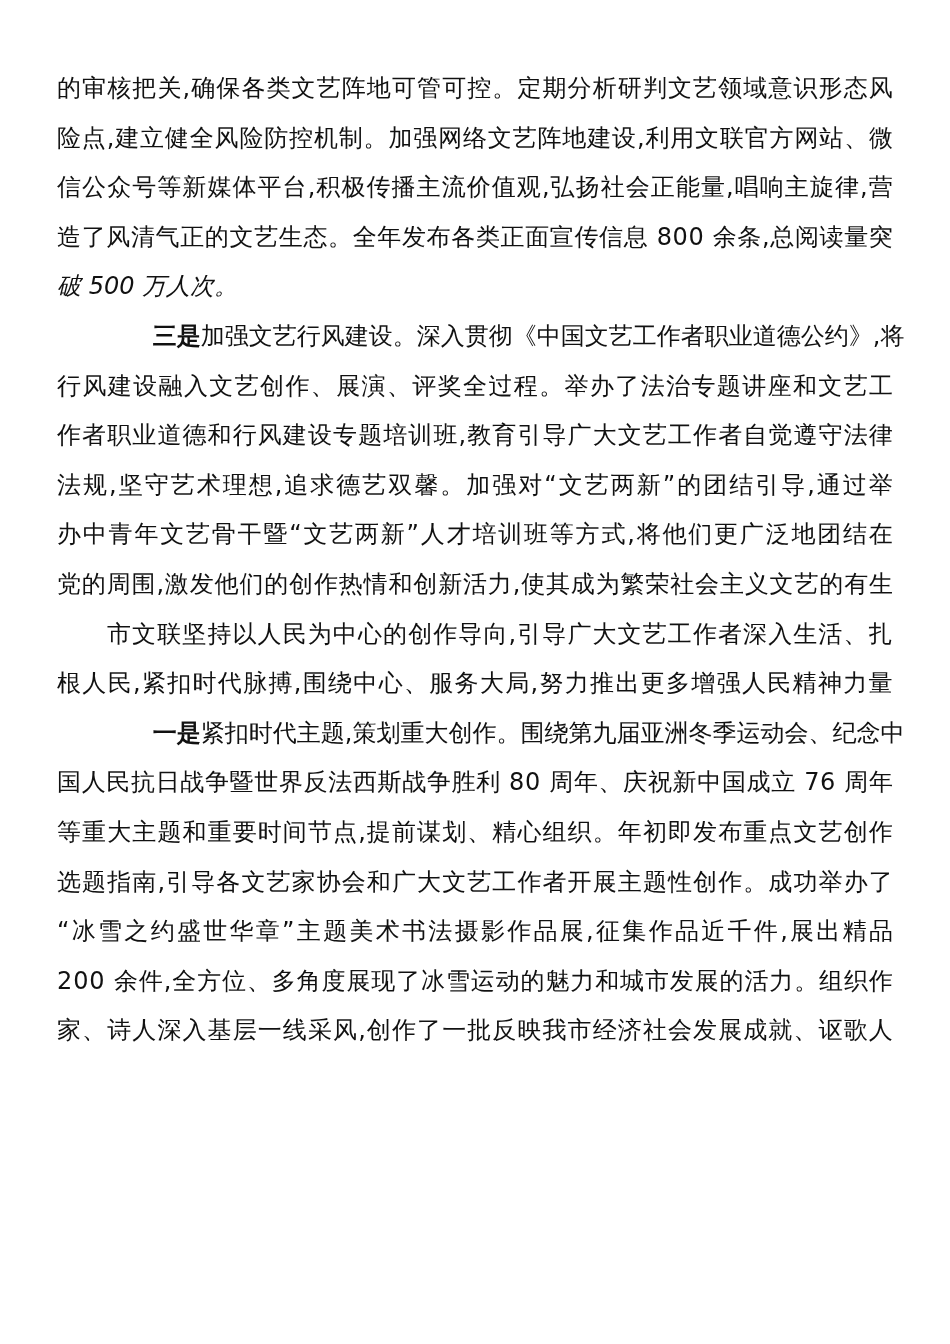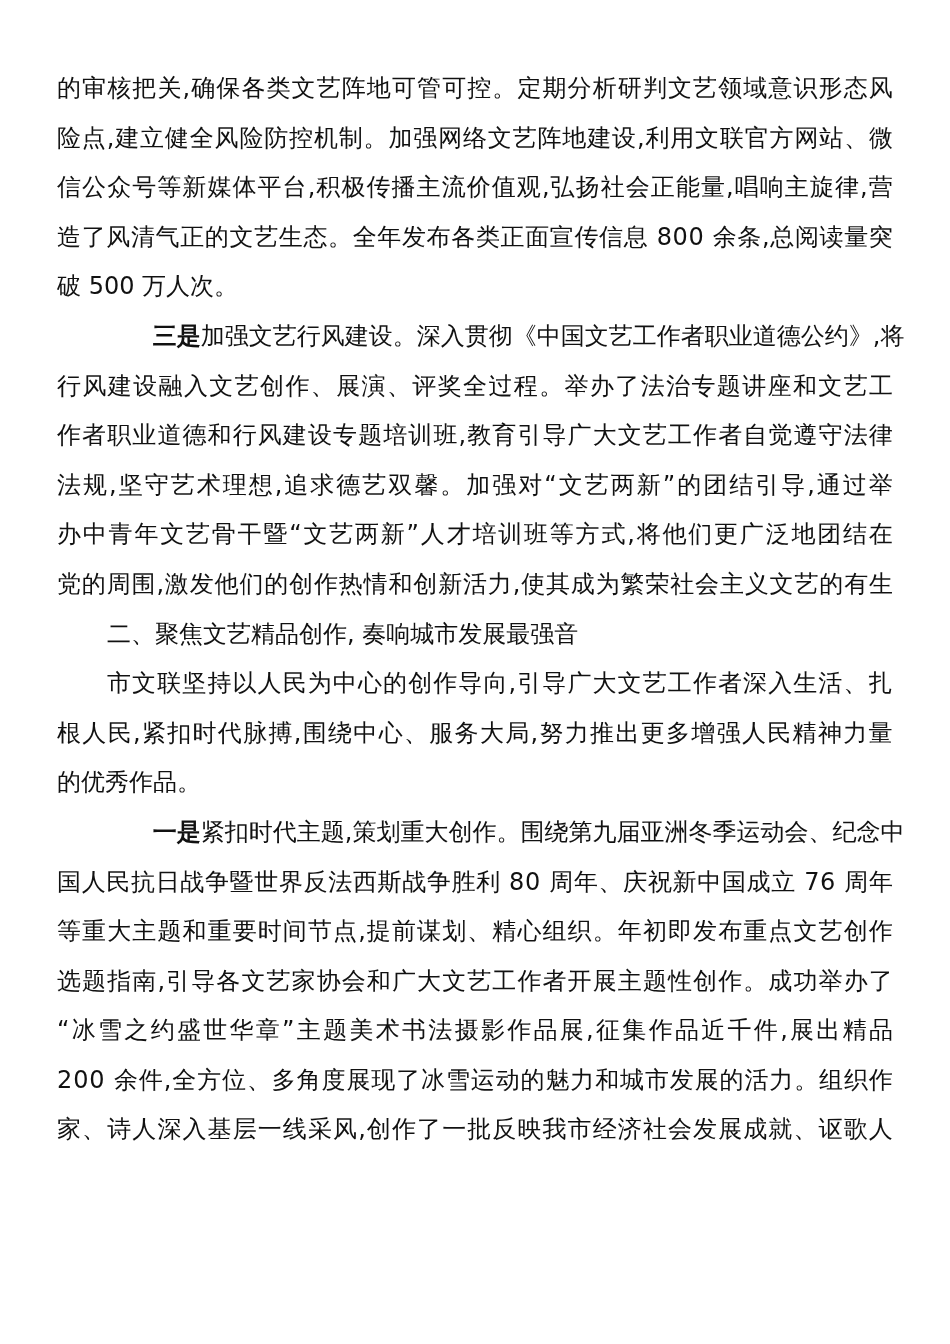--- a/index.html
+++ b/index.html
@@ -1,21 +1,21 @@
 <!DOCTYPE html>
 <html><head>
   <meta charset="utf-8">
   <style>
     html, body { margin: 0; padding: 0; background: #ffffff; }
     body { width: 950px; height: 1344px; position: relative; overflow: hidden;
            font-family: "DejaVu Sans", "Liberation Sans", sans-serif; color: #111111; }
     .page { position: absolute; left: 57px; top: 68px; width: 836px; }
     .line { height: 49.6px; line-height: 40px; font-size: 24px; white-space: nowrap;
             display: flex; justify-content: space-between; }
-    .line.last { justify-content: flex-start; }
+    .line.last { justify-content: flex-start; font-style: italic; }
     .line.indent { padding-left: 50px; }
     .line span.ch { display: inline-block; }
     b { font-weight: 700; }
   </style>
 </head>
 <body>
 
 <div class="page">
 
   <div>
@@ -397,23 +397,20 @@
         <span class="ch">主</span>
         <span class="ch">义</span>
         <span class="ch">文</span>
         <span class="ch">艺</span>
         <span class="ch">的</span>
         <span class="ch">有</span>
         <span class="ch">生</span>
       </div>
   </div>
 
-  <div>
-    <div class="line indent last">二、聚焦文艺精品创作, 奏响城市发展最强音</div>
-  </div>
 
   <div>
     <div class="line indent">
         <span class="ch">市</span>
         <span class="ch">文</span>
         <span class="ch">联</span>
         <span class="ch">坚</span>
         <span class="ch">持</span>
         <span class="ch">以</span>
         <span class="ch">人</span>
@@ -473,21 +470,20 @@
         <span class="ch">多</span>
         <span class="ch">增</span>
         <span class="ch">强</span>
         <span class="ch">人</span>
         <span class="ch">民</span>
         <span class="ch">精</span>
         <span class="ch">神</span>
         <span class="ch">力</span>
         <span class="ch">量</span>
       </div>
-    <div class="line last">的优秀作品。</div>
   </div>
 
   <div>
     <div class="line indent">
         <span class="ch">
 </span>
         <span class="ch">&nbsp;</span>
         <span class="ch">&nbsp;</span>
         <span class="ch">&nbsp;</span>
         <span class="ch">&nbsp;</span>

